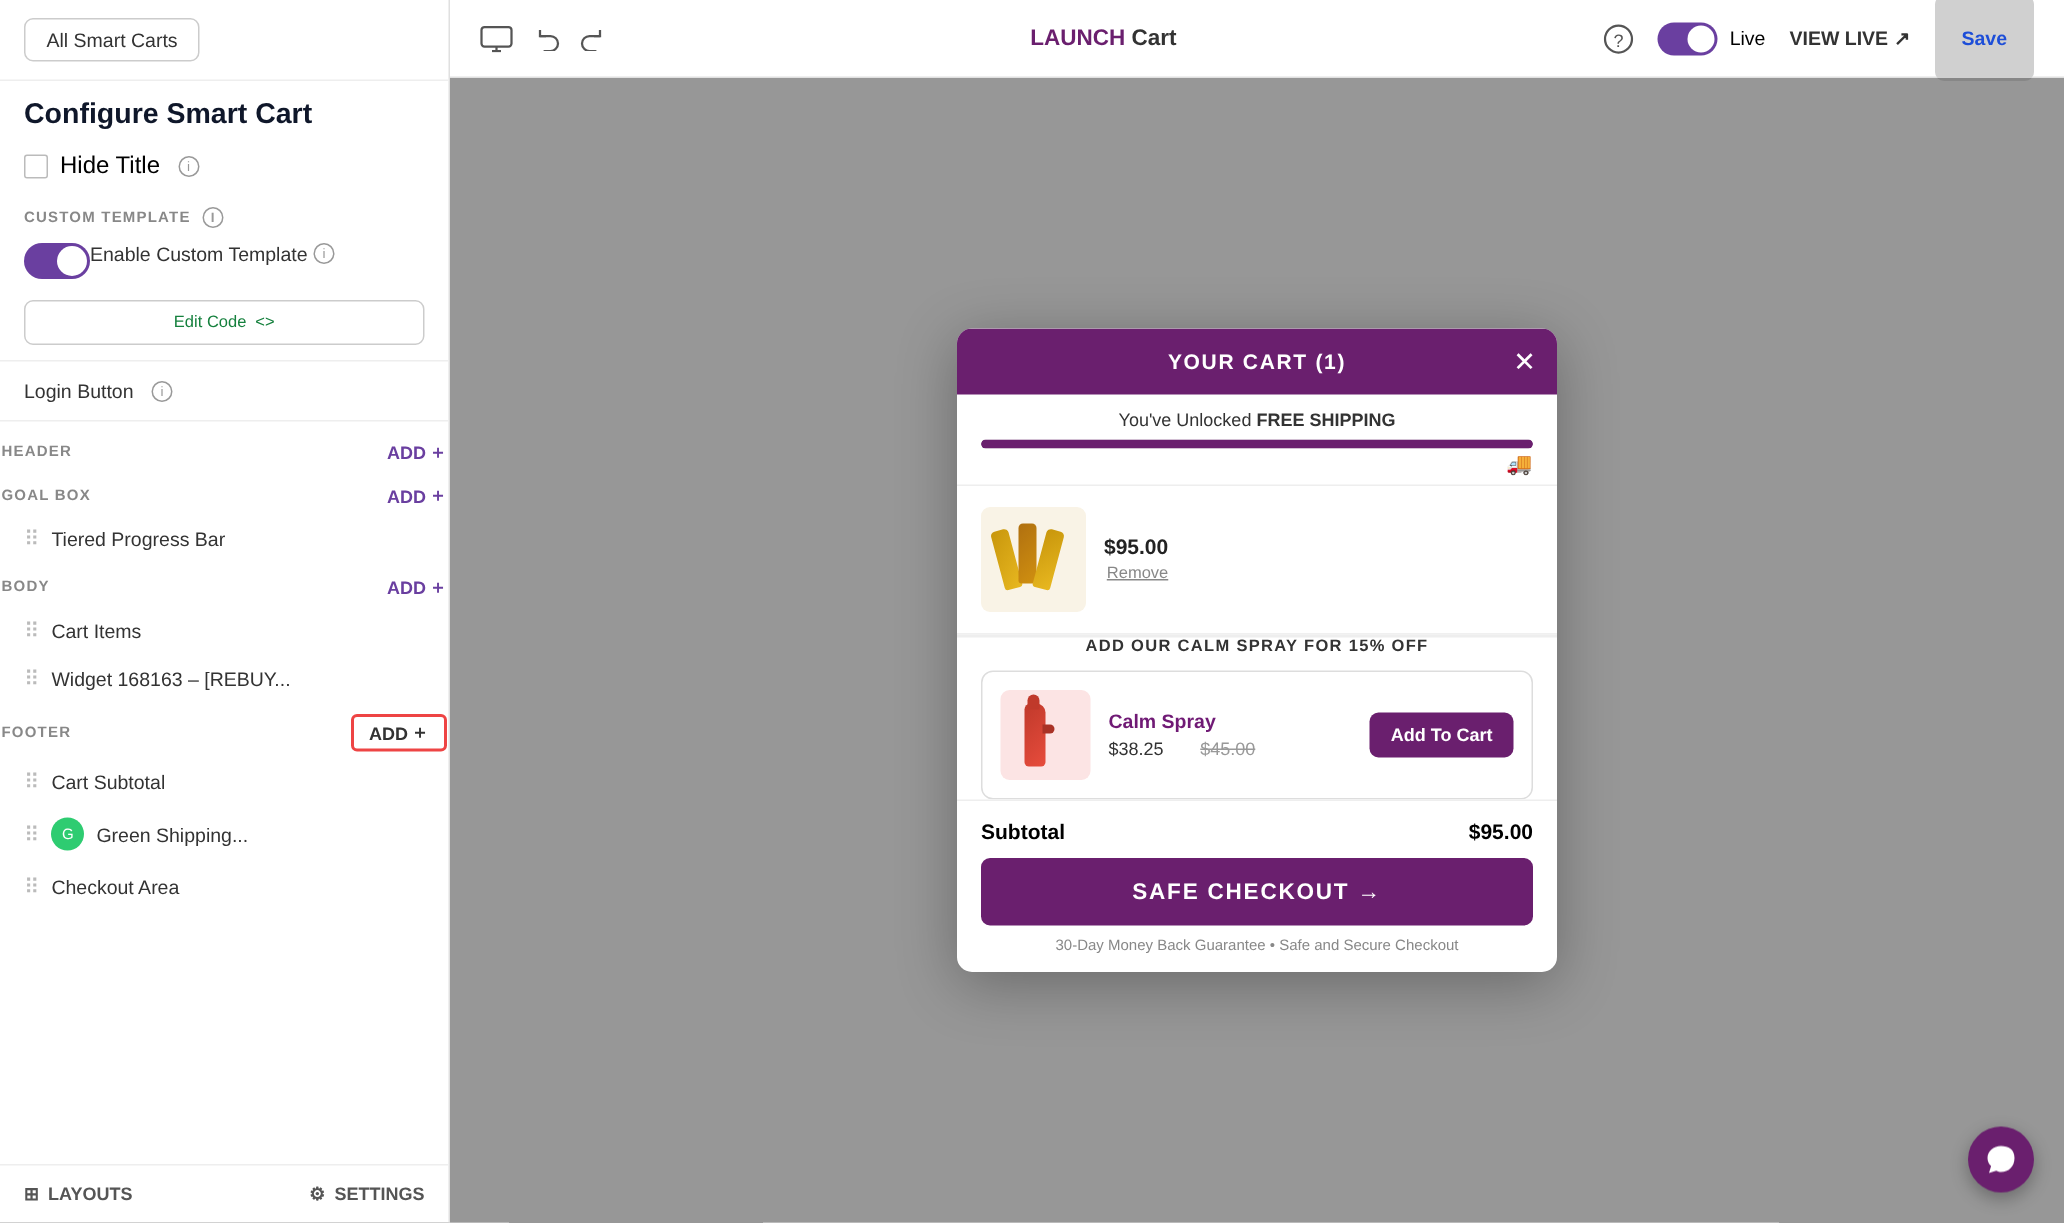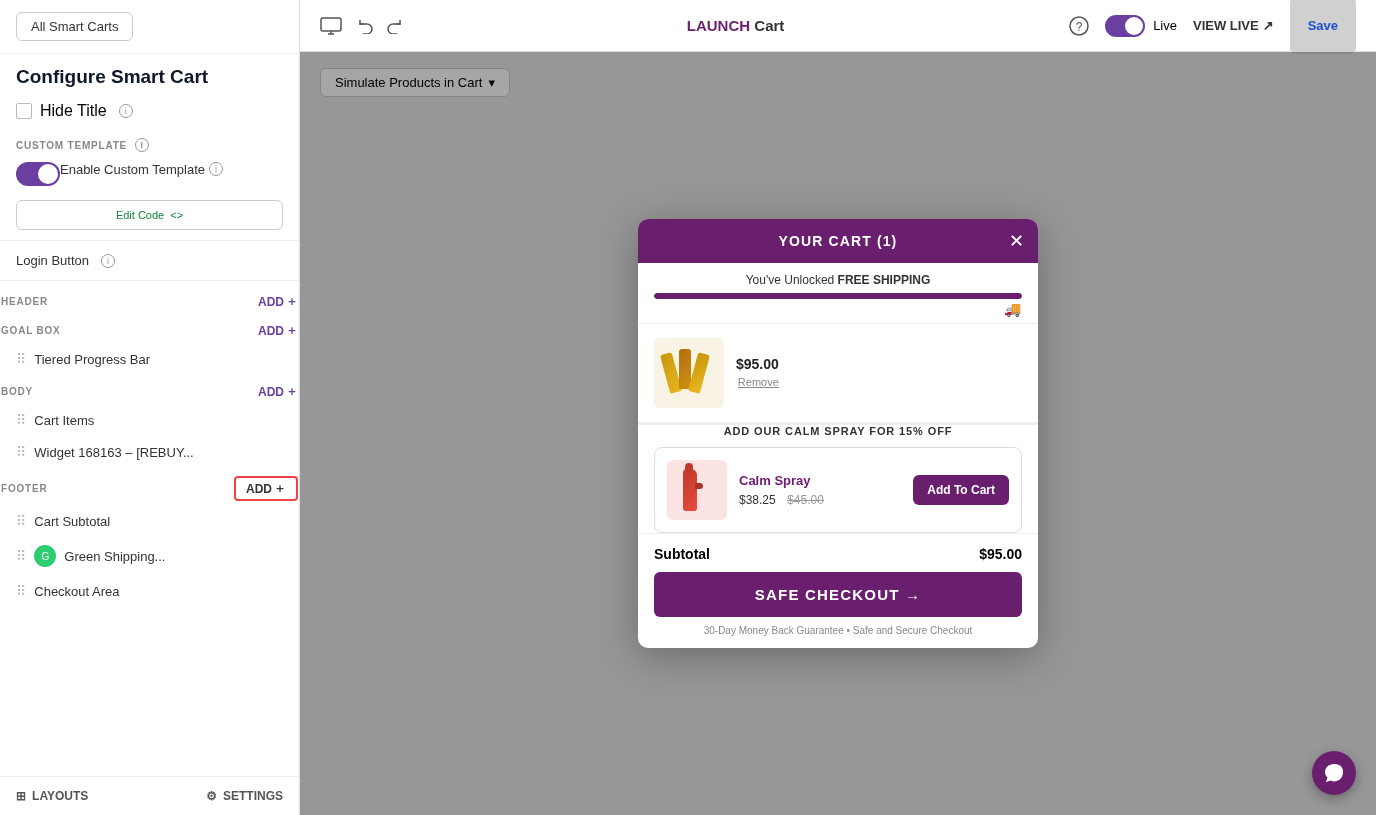--- a/index.html
+++ b/index.html
@@ -488,21 +488,21 @@
       color: #701a75;
       margin-bottom: 2px;
     }
     .upsell-price {
       font-size: 12px;
       color: #333;
     }
     .upsell-price-original {
       color: #999;
       text-decoration: line-through;
-      margin-left: 7px;
+      margin-left: 20px;
       font-size: 12px;
     }
     .add-to-cart-btn {
       background: #6a1f6e;
       color: white;
       border: none;
       border-radius: 6px;
       padding: 8px 14px;
       font-size: 12px;
       font-weight: 600;
@@ -721,24 +721,20 @@
       <span>Live</span>
     </div>
     <button class="view-live-btn">
       <span>VIEW LIVE</span>
       <span>↗</span>
     </button>
     <button class="save-btn">Save</button>
   </div>
 
   <div style="position:relative;flex:1;display:flex;align-items:flex-start;padding:16px 20px;">
-    <button class="simulate-btn">
-      <span>Simulate Products in Cart</span>
-      <span>▾</span>
-    </button>
 
     <div class="overlay">
       <div class="cart-modal">
 
         <div class="cart-header">
           <span>YOUR CART (1)</span>
           <button class="cart-close">✕</button>
         </div>
 
         <div class="cart-body">

